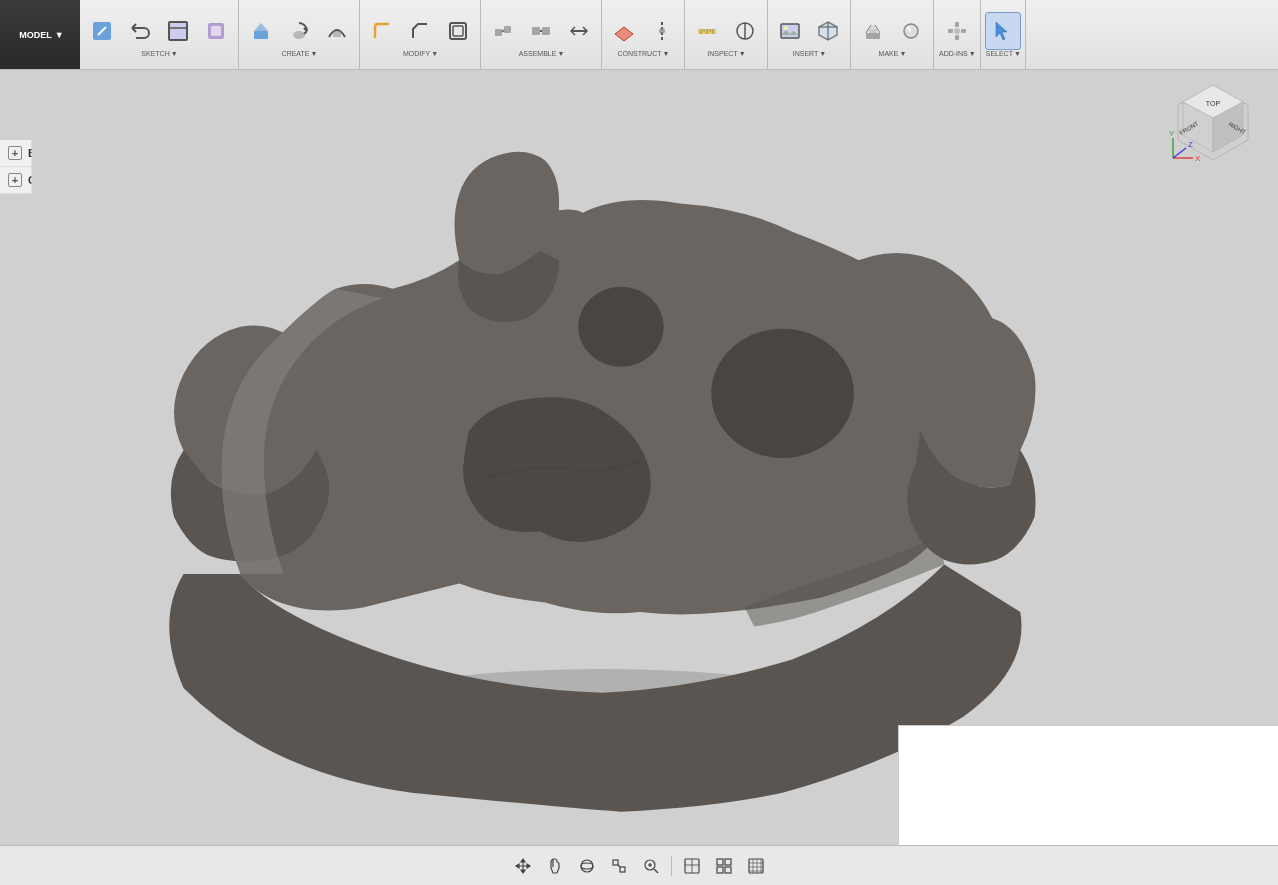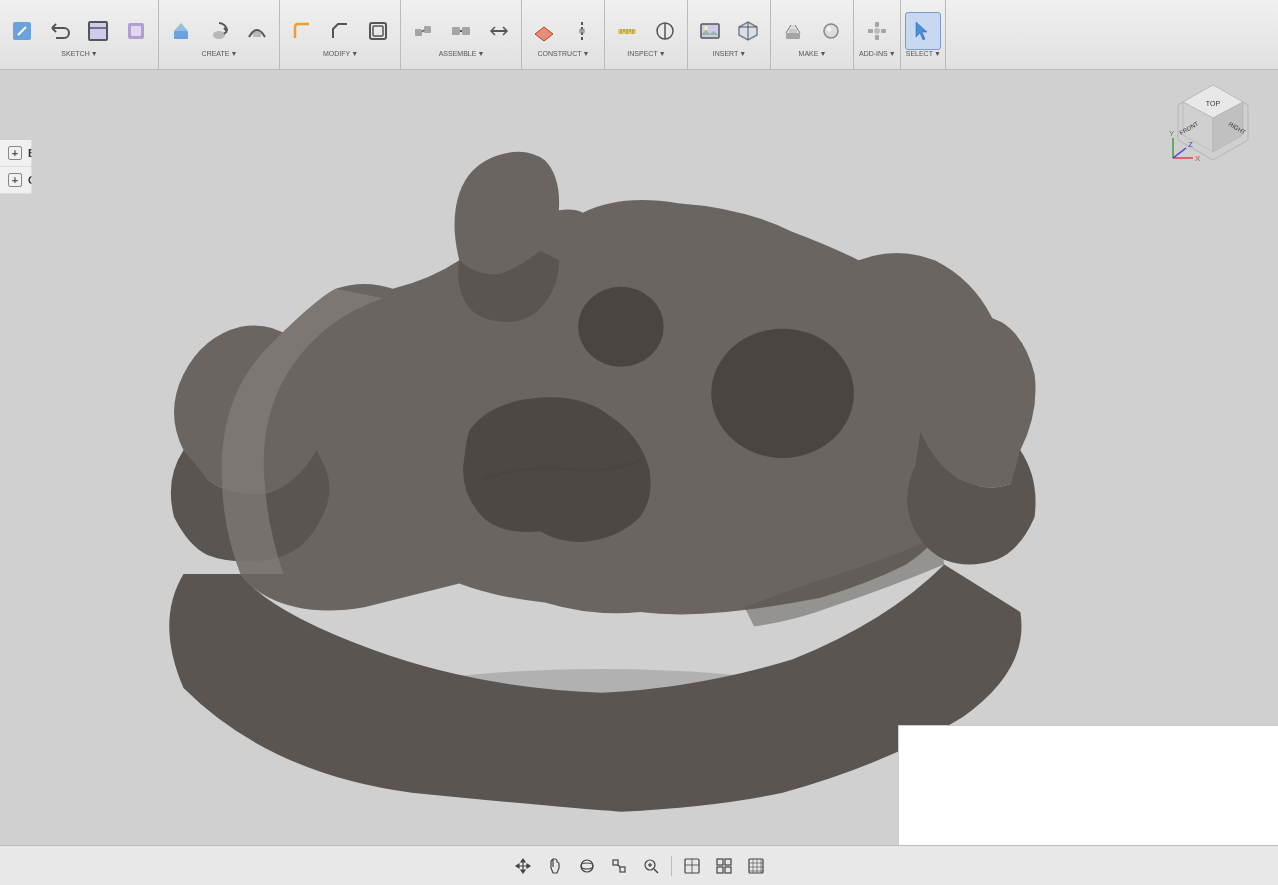--- a/index.html
+++ b/index.html
@@ -163,20 +163,24 @@
       height: 120px;
       background: white;
       border-left: 1px solid #ccc;
       border-top: 1px solid #ccc;
     }
   </style>
 </head>
 <body>
 
 <div id="toolbar">
+  <div class="toolbar-model">
+    <span>MODEL</span>
+    <span>▼</span>
+  </div>
 
   <div class="toolbar-group">
     <div class="toolbar-group-icons">
       <div class="toolbar-icon">
         <svg viewBox="0 0 24 24" fill="none">
           <rect x="3" y="3" width="18" height="18" rx="2" fill="#4a90d9" opacity="0.8"></rect>
           <line x1="8" y1="16" x2="16" y2="8" stroke="white" stroke-width="2"></line>
         </svg>
       </div>
       <div class="toolbar-icon">

